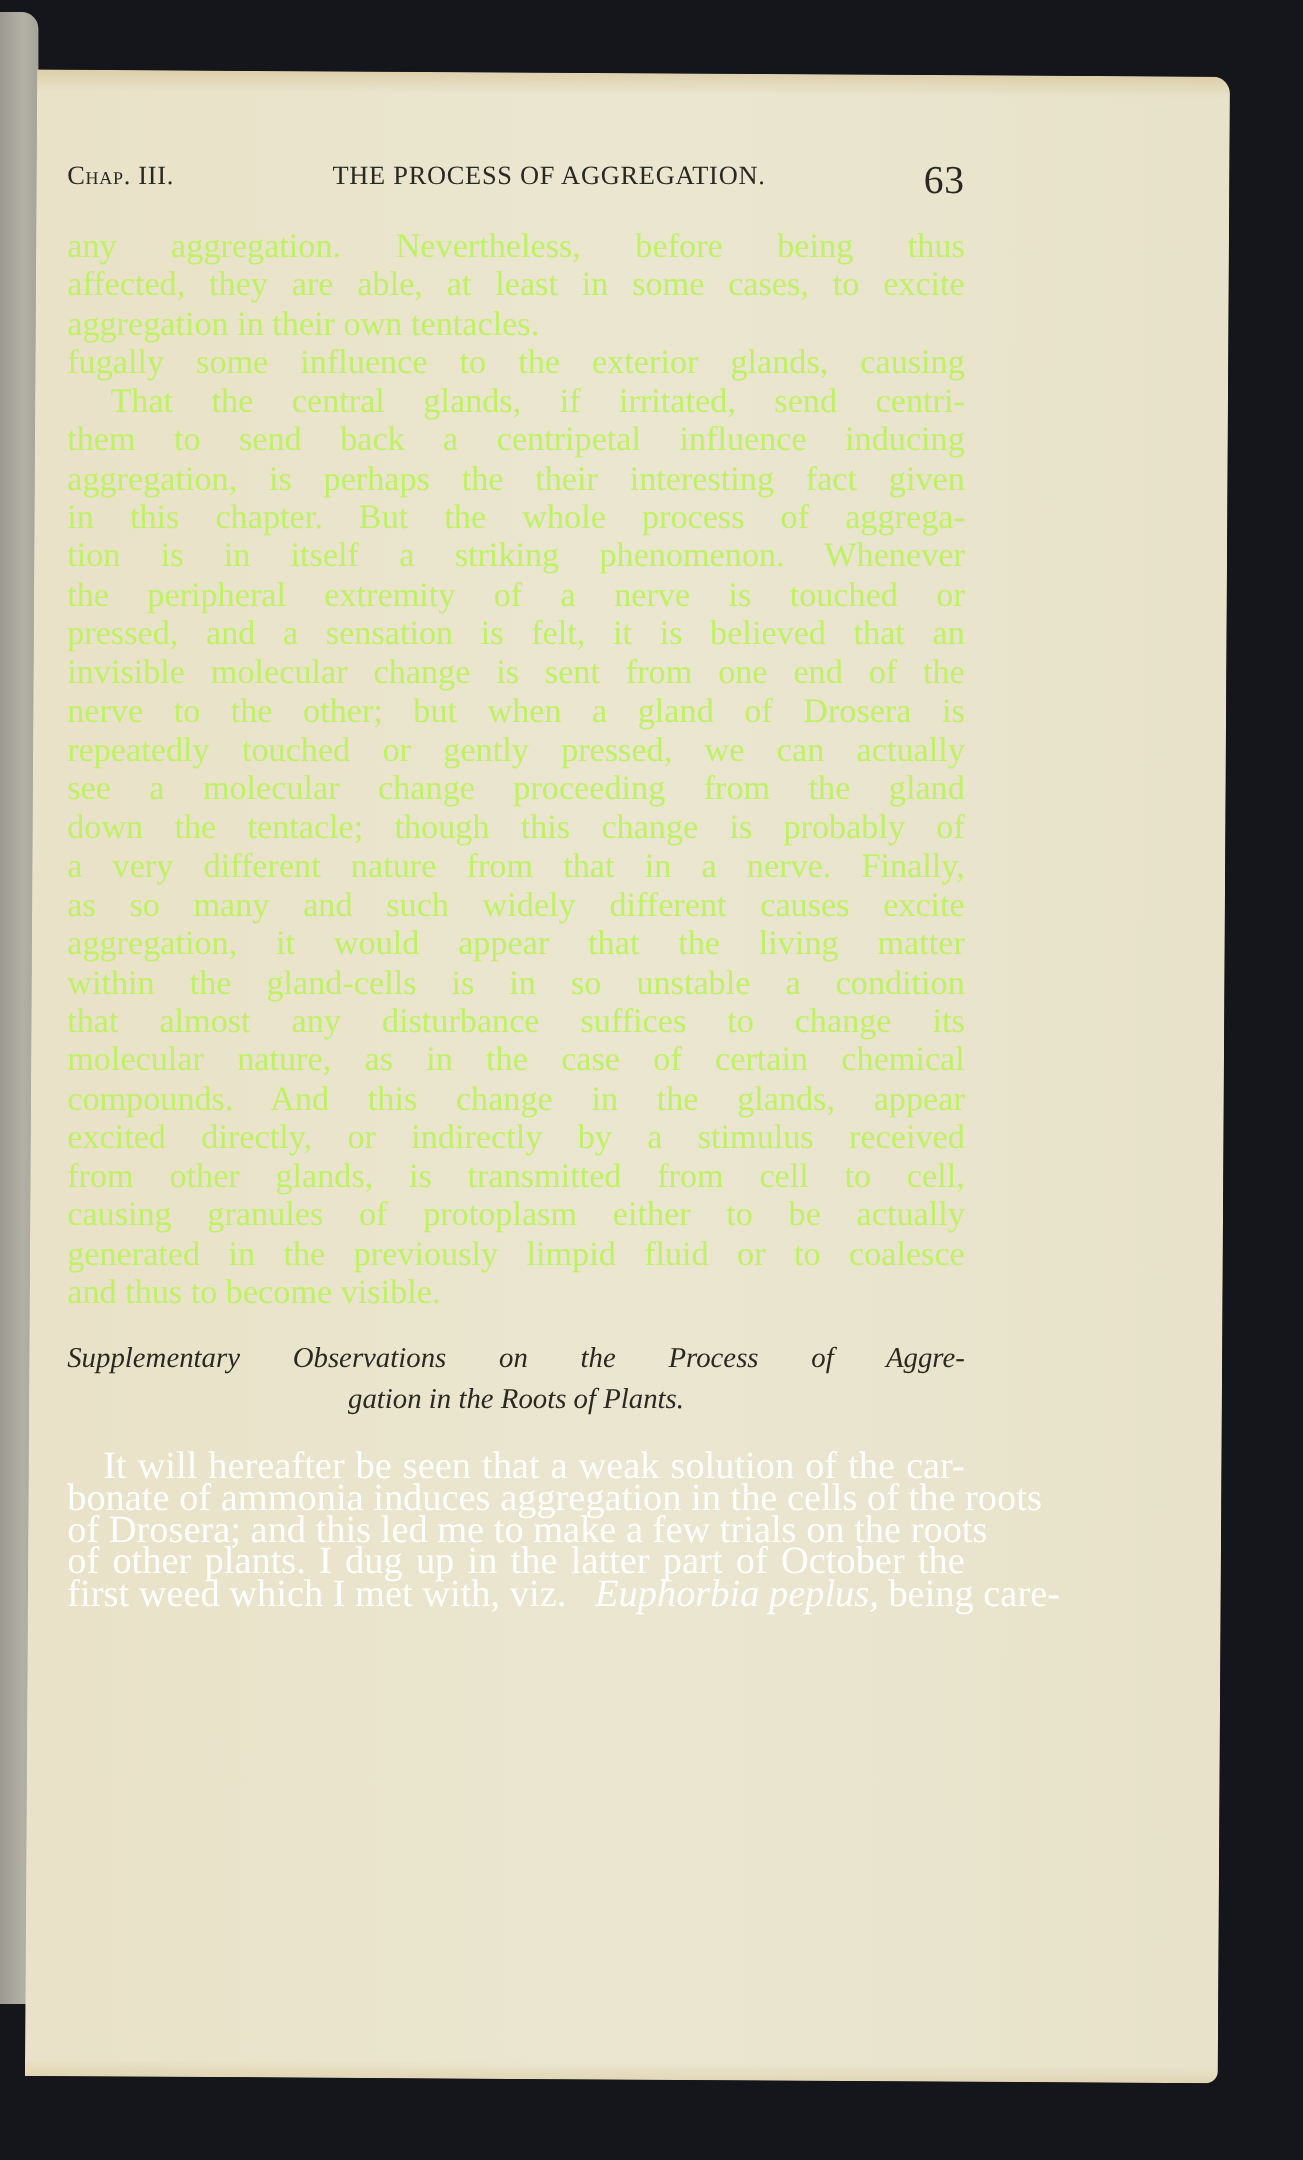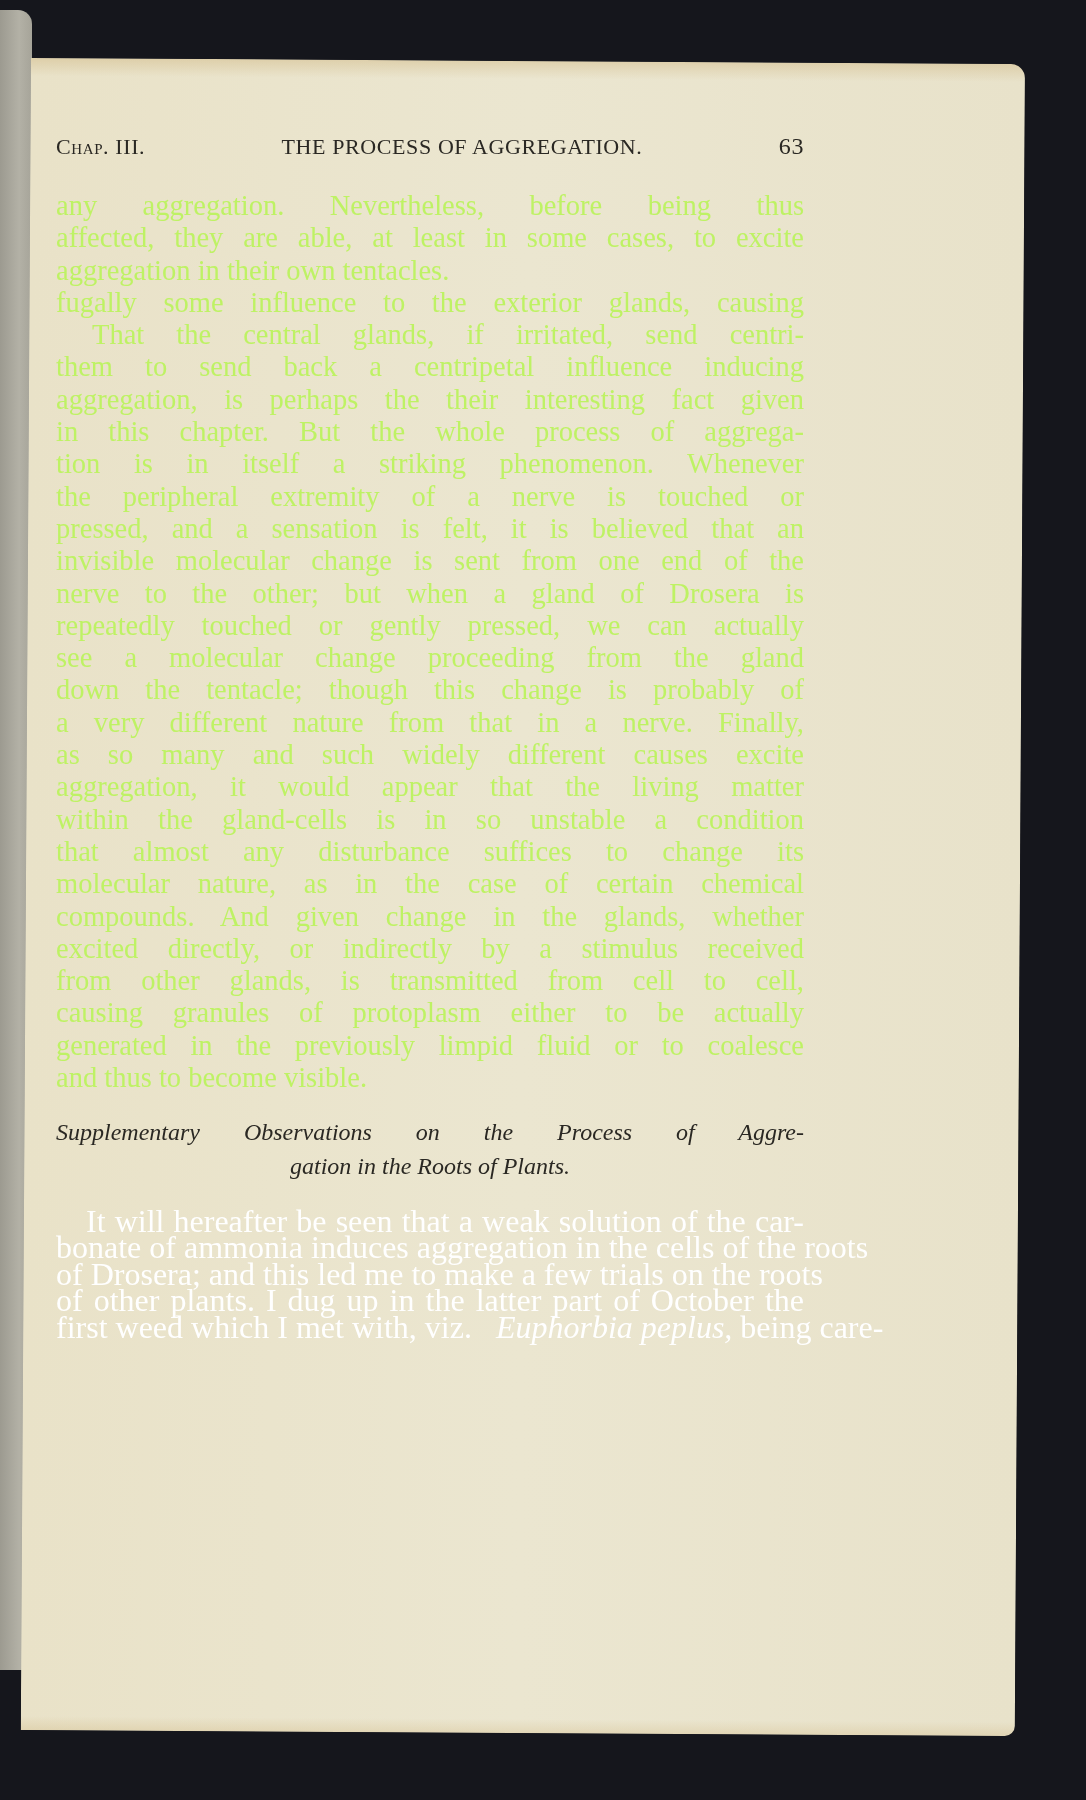--- a/index.html
+++ b/index.html
@@ -20,25 +20,25 @@
     background-image:
       linear-gradient(180deg, rgba(200,170,110,0.35) 0px, rgba(235,229,207,0) 18px),
       linear-gradient(0deg, rgba(200,170,110,0.25) 0px, rgba(235,229,207,0) 14px),
       linear-gradient(90deg, #e9e2c8 0%, #ebe6d0 50%, #e8e2ca 100%);
     border-radius:0 14px 10px 0;
     transform:rotate(0.35deg);
     transform-origin:0 0;
   }
   .running-head {
     position:absolute; left:56px; top:133px; width:748px;
-    display:flex; justify-content:space-between; align-items:center;
+    display:flex; justify-content:space-between; align-items:flex-start;
     color:#2a2823; font-size:22px; letter-spacing:0.6px;
   }
   .running-head .chap { font-variant:small-caps; }
-  .running-head .folio { font-size:24px; }
+  .running-head .folio { font-size:33px; }
   .body-text {
     position:absolute; left:56px; top:190px; width:748px;
     color:#bef264; font-size:28.5px; line-height:32.3px;
   }
   .line {
     display:block; text-align:justify; text-align-last:justify;
     white-space:nowrap; height:32.3px;
   }
   .line.last { text-align-last:left; }
   .line.indent { padding-left:36px; }
@@ -88,21 +88,21 @@
     <span class="line">nerve to the other; but when a gland of Drosera is</span>
     <span class="line">repeatedly touched or gently pressed, we can actually</span>
     <span class="line">see a molecular change proceeding from the gland</span>
     <span class="line">down the tentacle; though this change is probably of</span>
     <span class="line">a very different nature from that in a nerve. Finally,</span>
     <span class="line">as so many and such widely different causes excite</span>
     <span class="line">aggregation, it would appear that the living matter</span>
     <span class="line">within the gland-cells is in so unstable a condition</span>
     <span class="line">that almost any disturbance suffices to change its</span>
     <span class="line">molecular nature, as in the case of certain chemical</span>
-    <span class="line">compounds. And given change in the glands, whether</span>
+    <span class="line">compounds. And this change in the glands, appear</span>
     <span class="line">excited directly, or indirectly by a stimulus received</span>
     <span class="line">from other glands, is transmitted from cell to cell,</span>
     <span class="line">causing granules of protoplasm either to be actually</span>
     <span class="line">generated in the previously limpid fluid or to coalesce</span>
     <span class="line last">and thus to become visible.</span>
   </div>
 </div>
 
 <div class="section-heading">
   <span class="line">Supplementary Observations on the Process of Aggre-</span>

